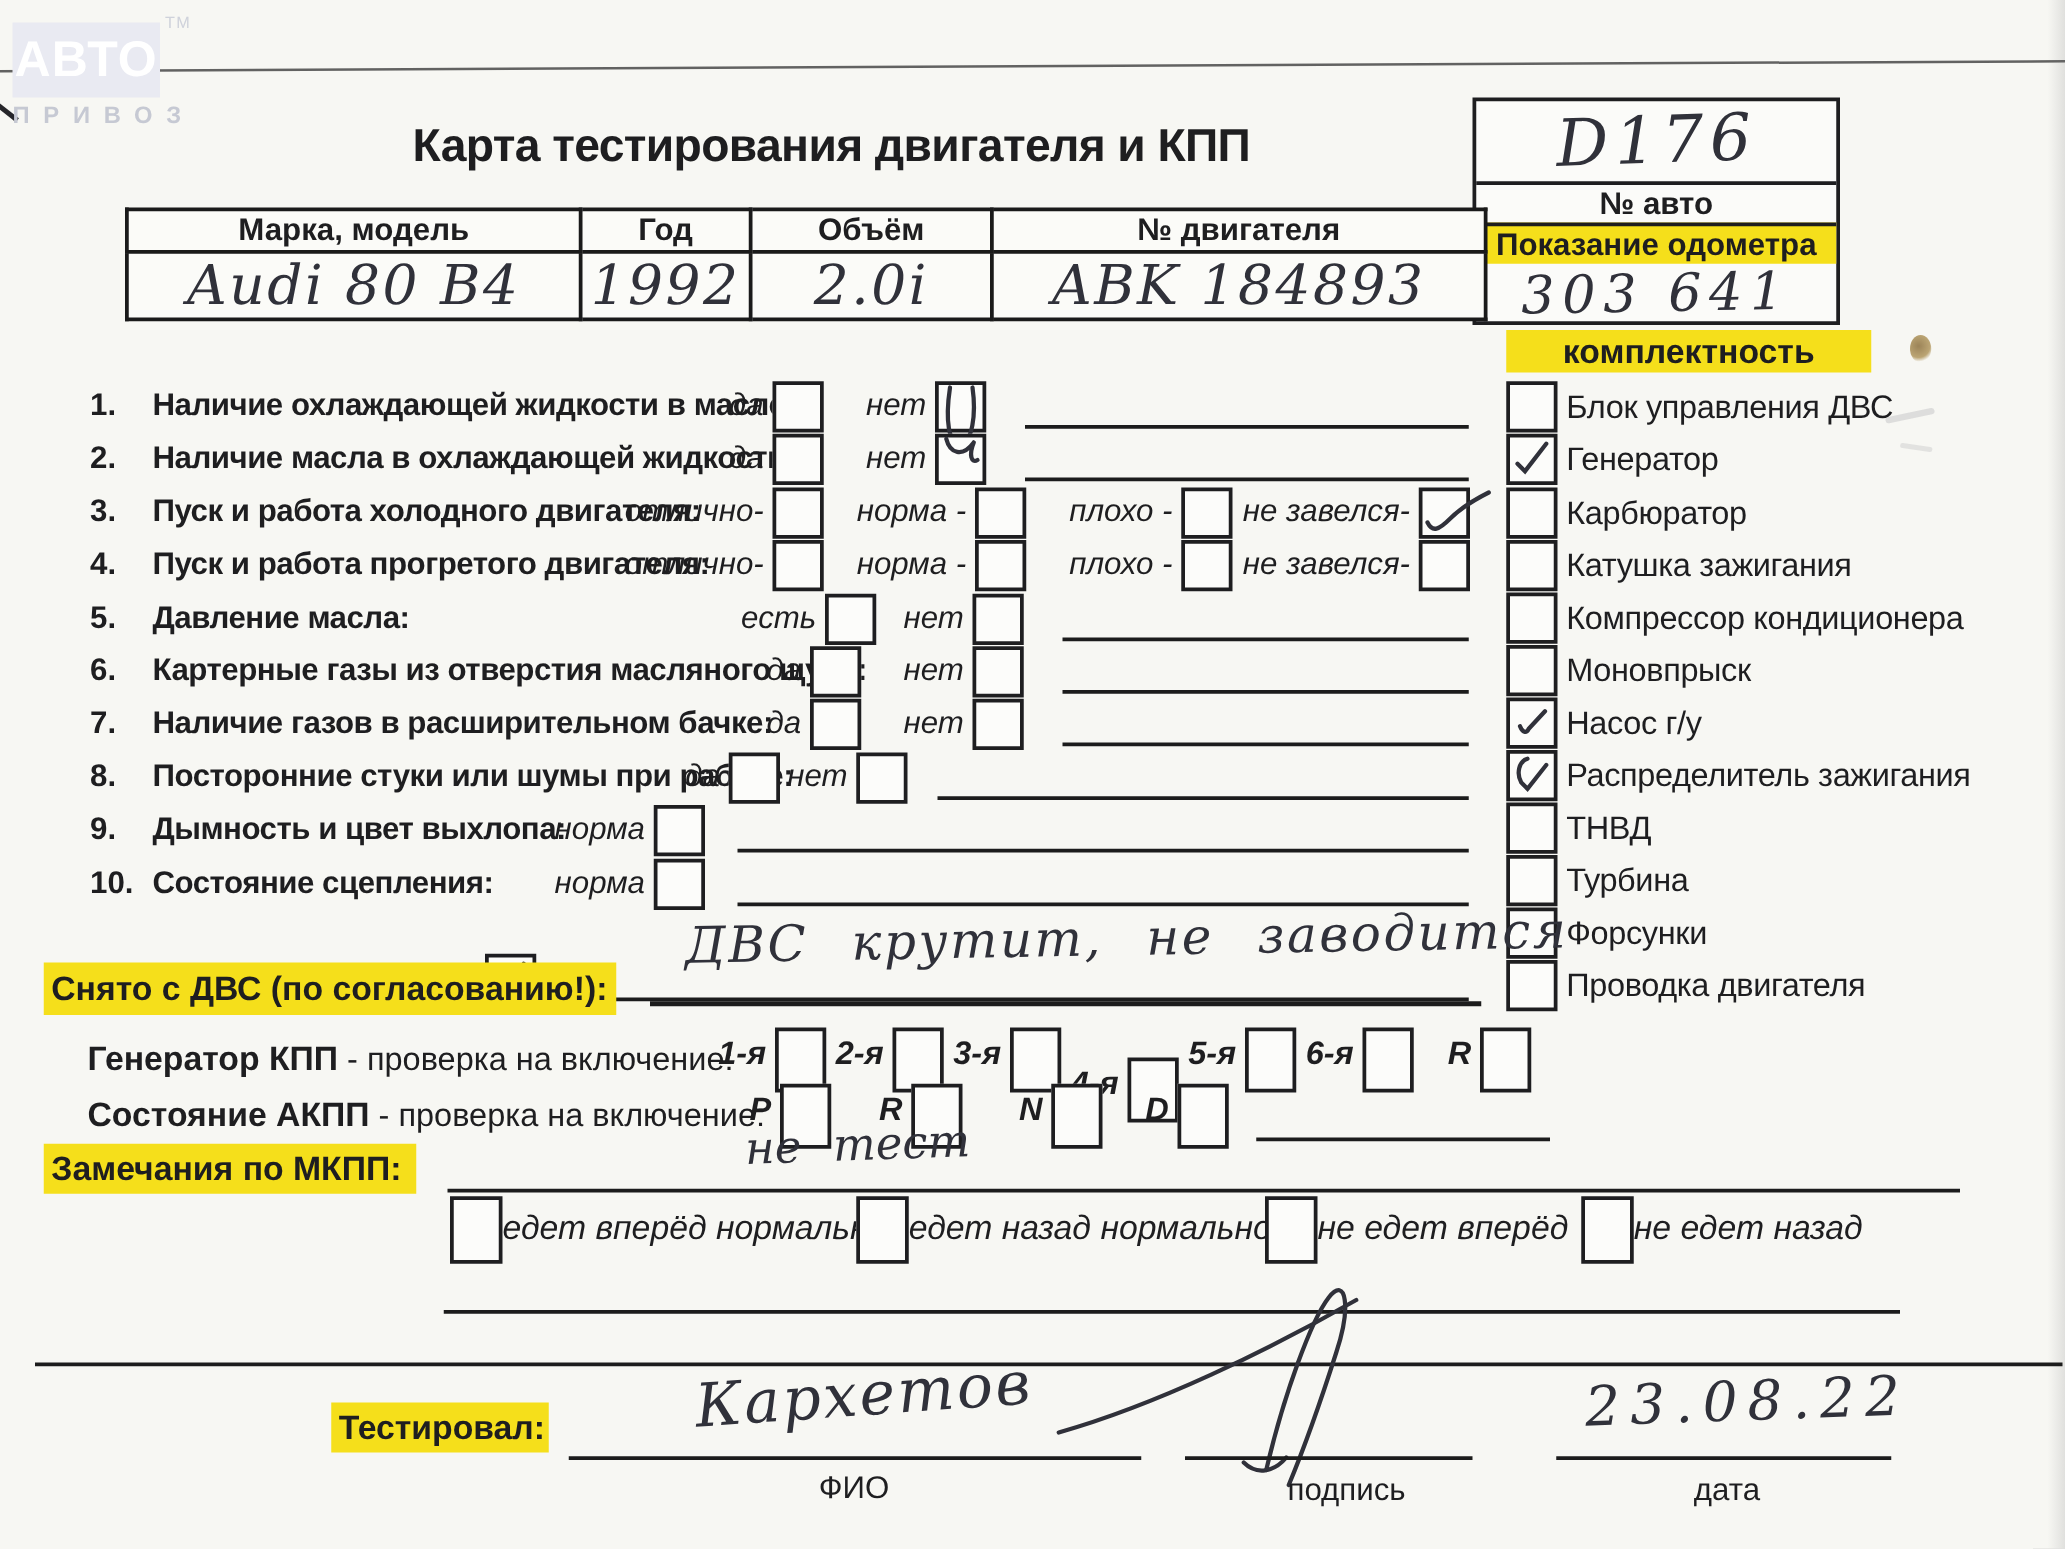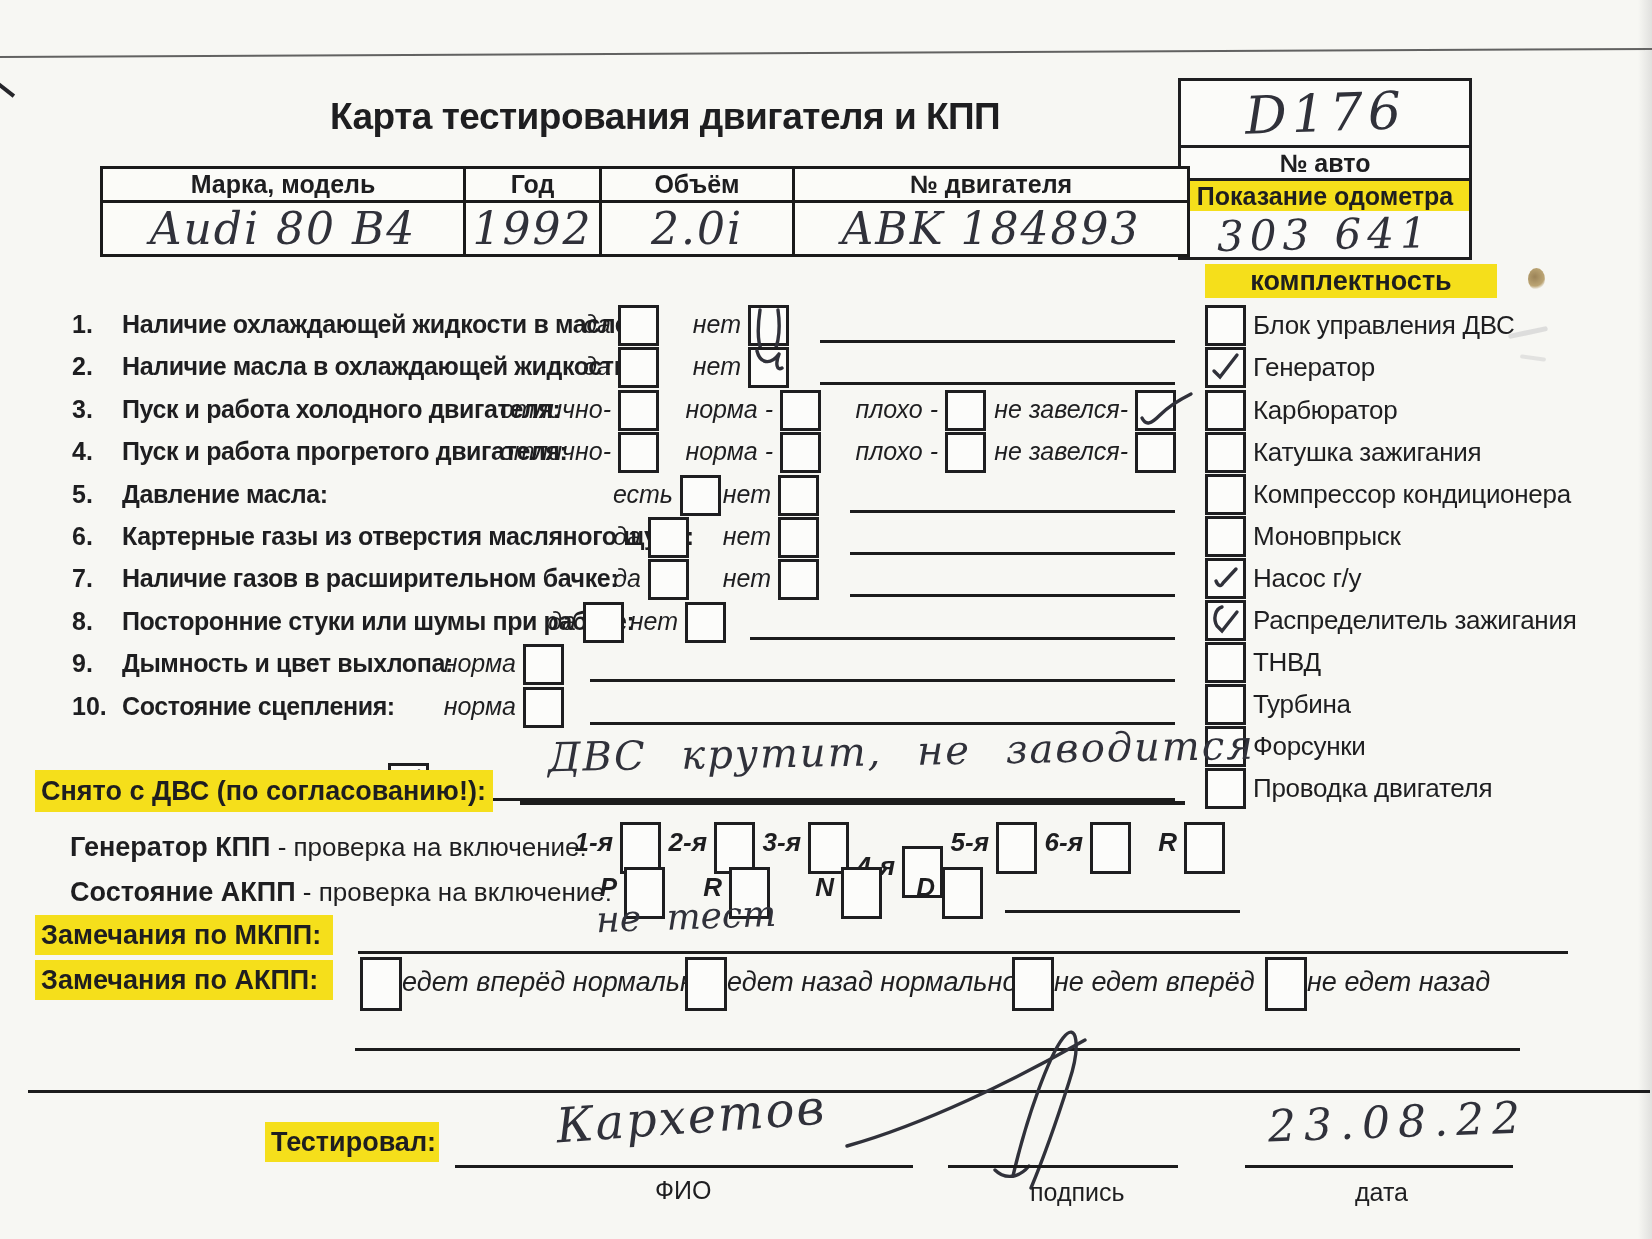--- a/index.html
+++ b/index.html
@@ -84,20 +84,27 @@
 
 <div class="page">
 
   <div class="scanline"></div>
   <div class="edge-dash"></div>
   <div class="right-shade"></div>
   <div class="speck"></div>
   <div class="speck2"></div>
   <div class="speck3"></div>
 
+  <div class="logo">
+    <div class="tm">TM</div>
+    <div class="mark-box">
+        <span>АВТО</span>
+      </div>
+    <div class="sub">ПРИВОЗ</div>
+  </div>
 
   <div class="title">Карта тестирования двигателя  и КПП</div>
 
   <div class="carbox">
     <div class="r1">
         <span class="hw hw-carnum">D176</span>
       </div>
     <div class="r2">№ авто</div>
     <div class="r3">Показание одометра</div>
     <div class="r4">
@@ -200,21 +207,21 @@
       </span>
     <span class="opt" style="left:1065px">
         <span class="olabel">не завелся-</span>
         <span class="box"></span>
       </span>
   </div>
 
   <div class="crow" style="top:472px">
     <span class="num">5.</span>
     <span class="q">Давление масла:</span>
-    <span class="opt" style="left:610px">
+    <span class="opt" style="left:590px">
         <span class="olabel">есть</span>
         <span class="box"></span>
       </span>
     <span class="opt" style="left:708px">
         <span class="olabel">нет</span>
         <span class="box"></span>
       </span>
     <span class="blank" style="left:780px;width:325px"></span>
   </div>
 
@@ -407,21 +414,20 @@
   <span class="opt kpp-opt" style="left:942px;top:867px">
       <span class="olabel">D</span>
       <span class="box tall"></span>
     </span>
   <div class="line" style="left:1005px;top:910px;width:235px"></div>
 
   <div class="ylabel" style="left:35px;top:915px;width:292px;height:40px">Замечания по МКПП:</div>
   <div class="hw hw-mkpp">не тест</div>
   <div class="line" style="left:358px;top:951px;width:1210px"></div>
 
-  <div class="ylabel" style="left:35px;top:960px;width:292px;height:40px">Замечания по АКПП:</div>
   <div style="position:absolute;top:957px;left:0;width:1652px;height:50px">
     <span class="rem-opt" style="left:360px">
         <span class="box tall2"></span>
         <span class="rlabel">едет вперёд нормально</span>
       </span>
     <span class="rem-opt" style="left:685px">
         <span class="box tall2"></span>
         <span class="rlabel">едет назад нормально</span>
       </span>
     <span class="rem-opt" style="left:1012px">

